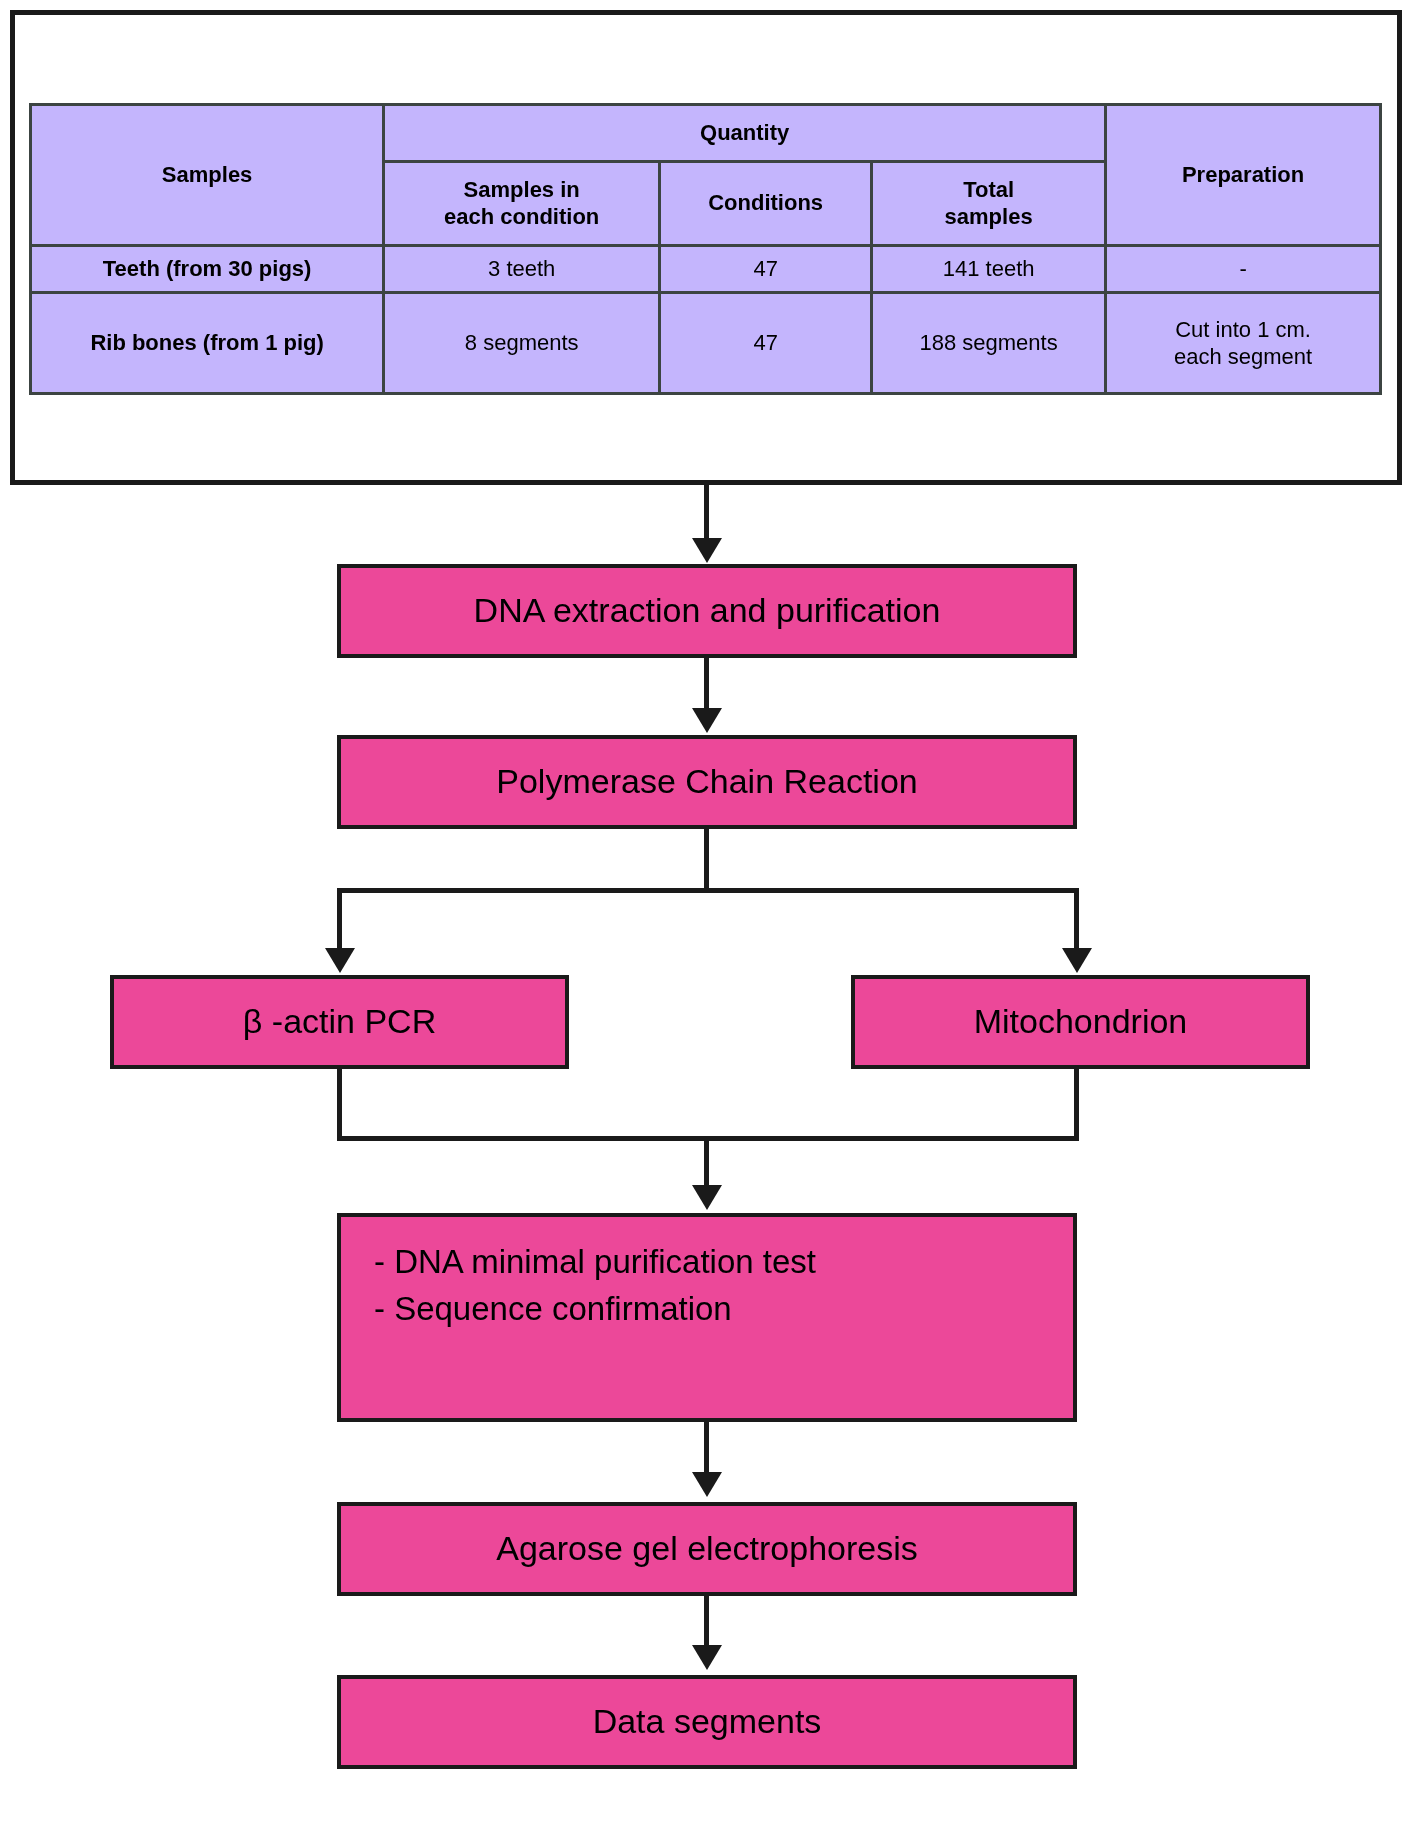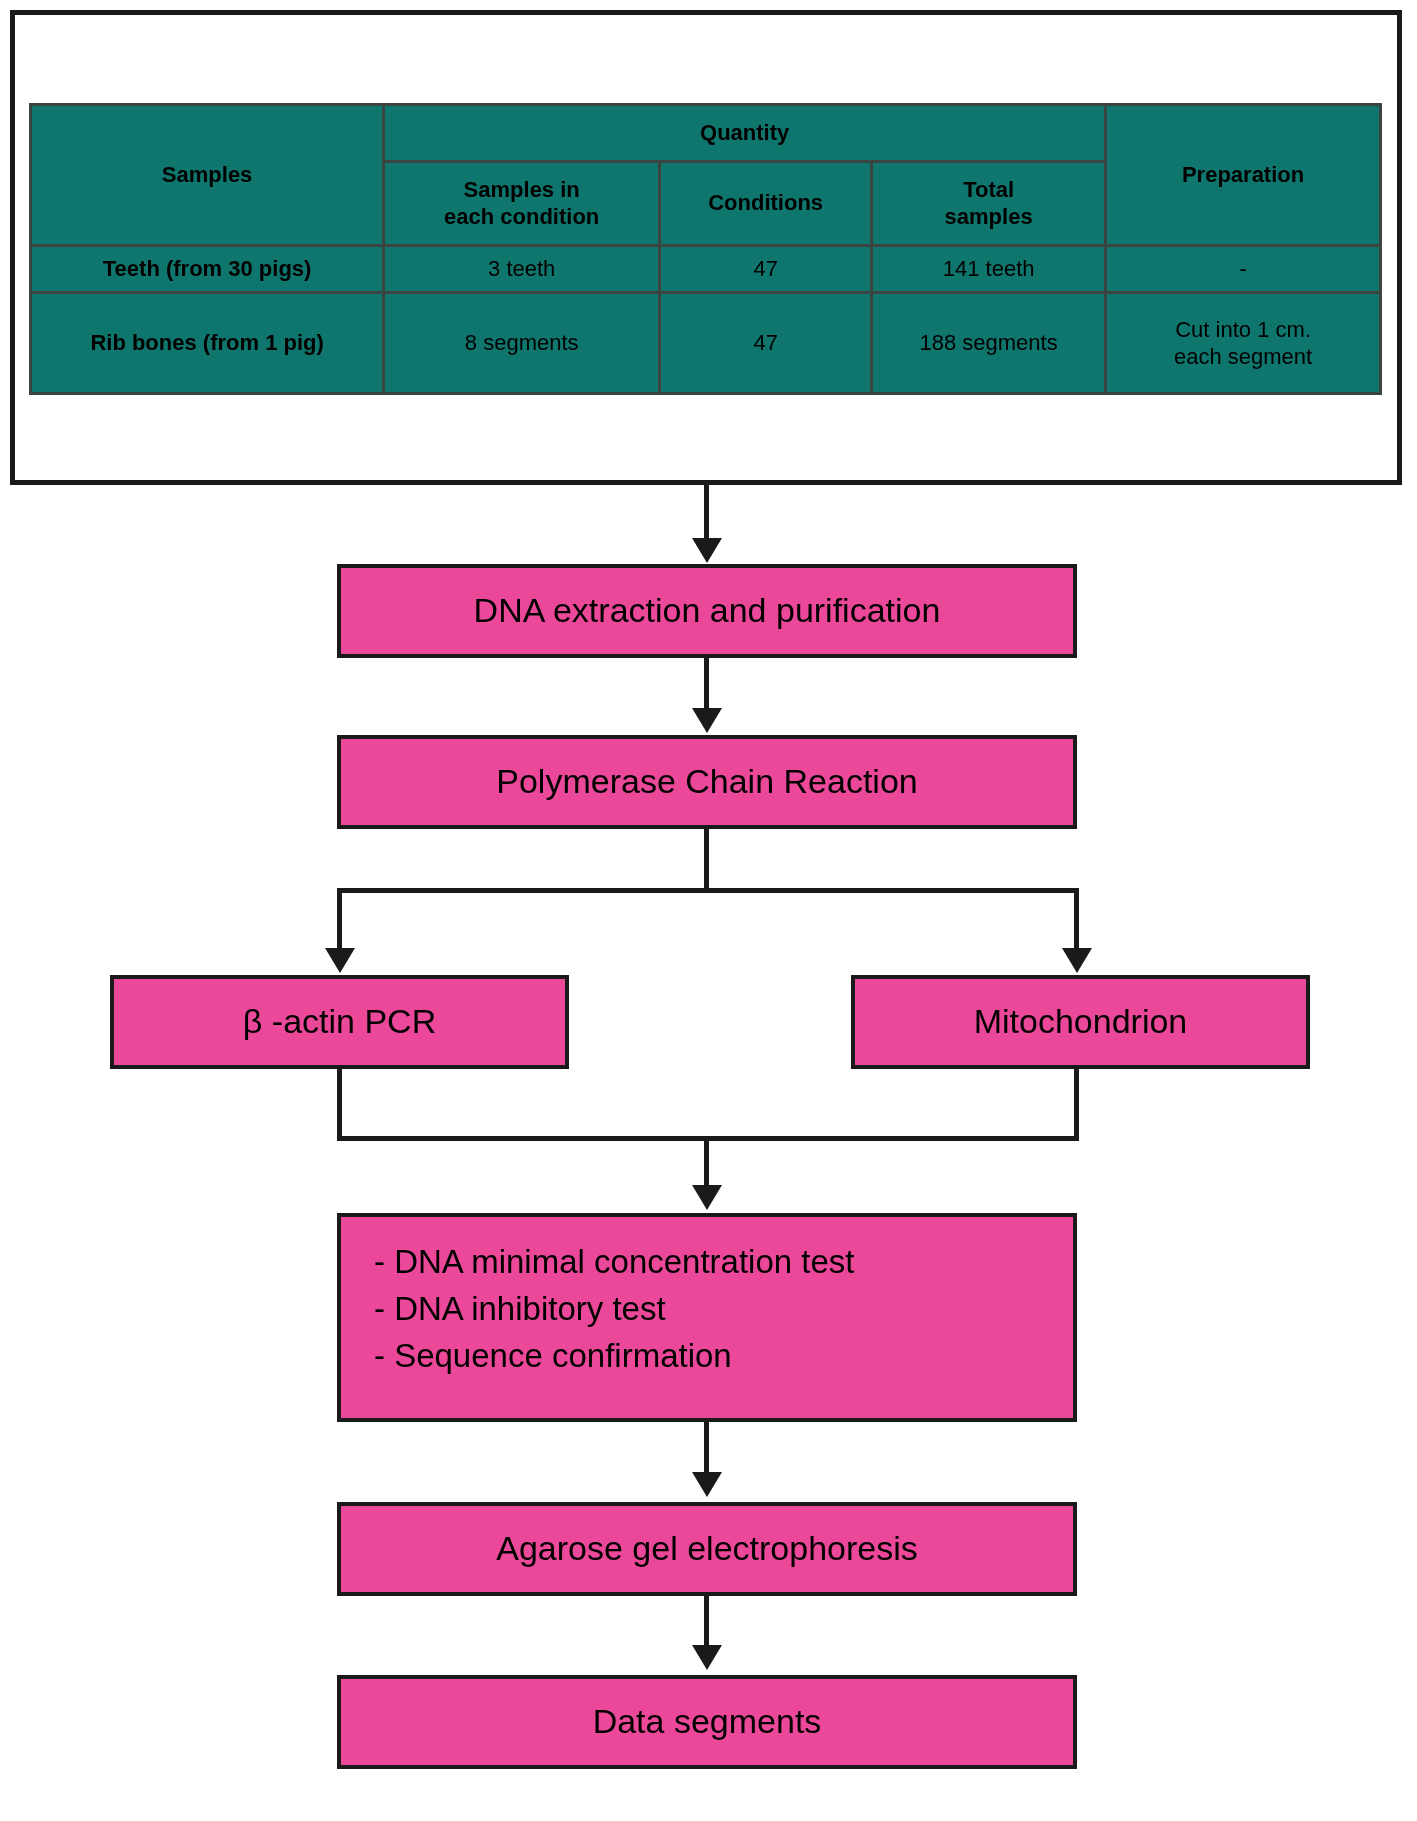--- a/index.html
+++ b/index.html
@@ -52,21 +52,21 @@
     border-collapse: collapse;
     table-layout: fixed;
   }
   table.sample-table td,
   table.sample-table th {
     border: 3px solid #3c4442;
     padding: 0;
     font-size: 22px;
     text-align: center;
     vertical-align: middle;
-    background: #0f766e;
+    background: #c4b5fd;
   }
   th.hdr {
     background: #dde2e0;
     font-weight: bold;
     font-size: 22.5px;
     line-height: 1.2;
   }
   td.rowlabel {
     background: #dde2e0;
     font-weight: bold;
@@ -217,22 +217,21 @@
     <span>Mitochondrion</span>
   </div>
 
   <div class="vline" style="left:337px; top:1069px; height:72px;"></div>
   <div class="vline" style="left:1074px; top:1069px; height:72px;"></div>
   <div class="hline" style="left:337px; top:1136px; width:742px;"></div>
   <div class="vline" style="left:704px; top:1136px; height:52px;"></div>
   <div class="arrowhead" style="left:692px; top:1185px;"></div>
 
   <div class="fbox listbox" style="left:337px; top:1213px; width:740px; height:209px;">
-    <div class="li">-  DNA minimal concentration test</div>
-    <div class="li">-  DNA inhibitory test</div>
+    <div class="li">-  DNA minimal purification test</div>
     <div class="li">-  Sequence confirmation</div>
   </div>
 
   <div class="vline" style="left:704px; top:1422px; height:52px;"></div>
   <div class="arrowhead" style="left:692px; top:1472px;"></div>
 
   <div class="fbox" style="left:337px; top:1502px; width:740px; height:94px;">
     <span>Agarose gel electrophoresis</span>
   </div>
 

